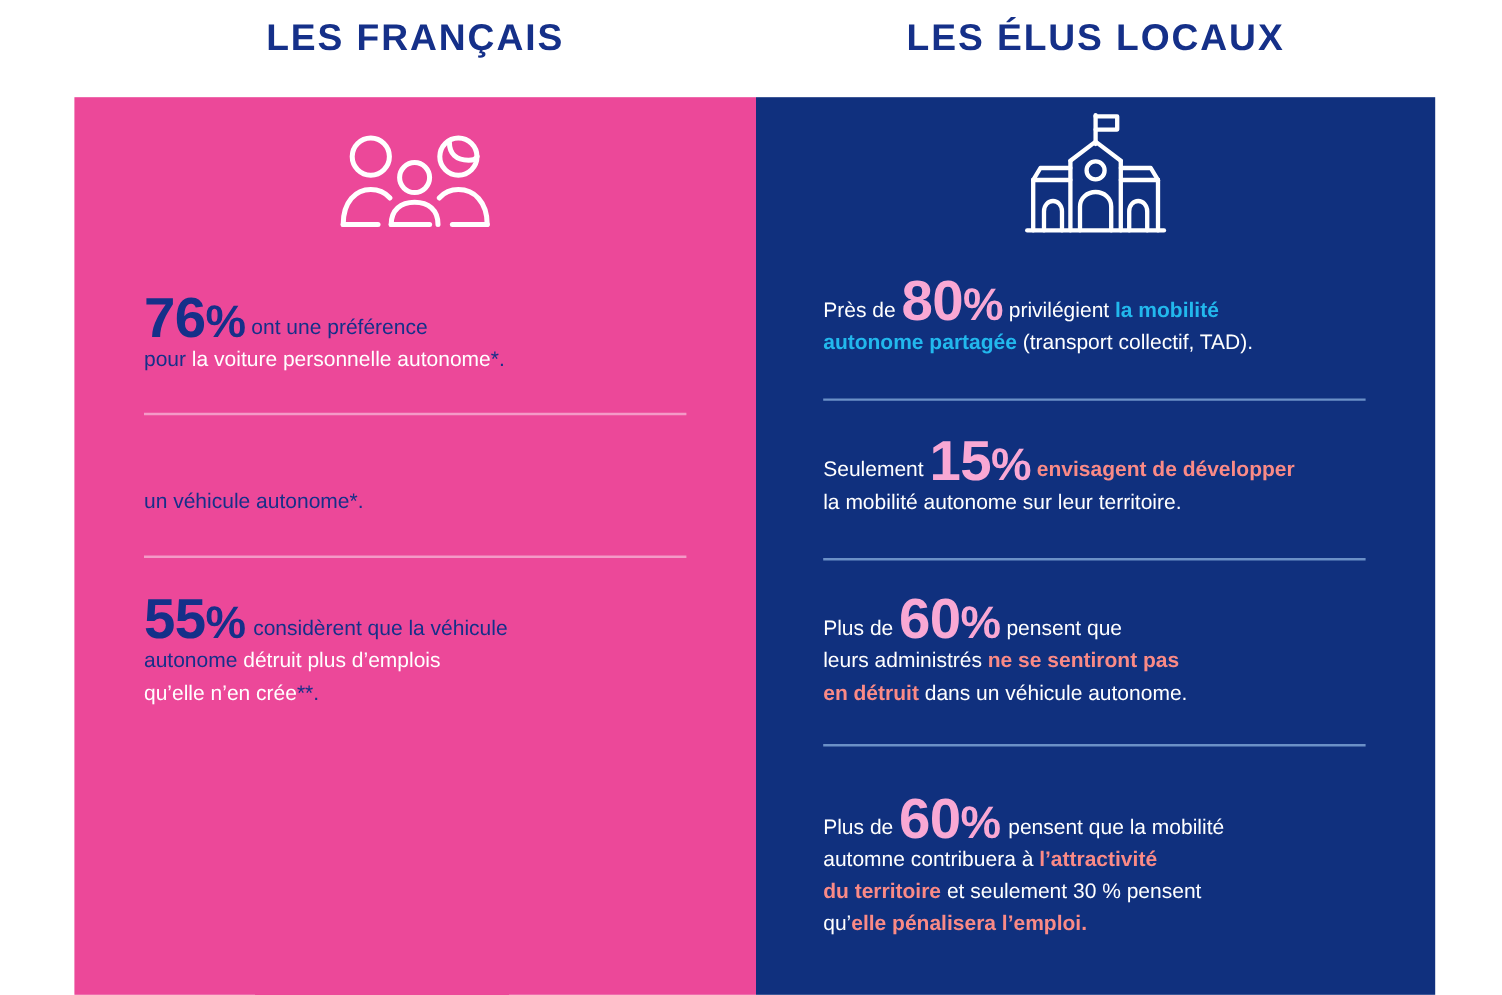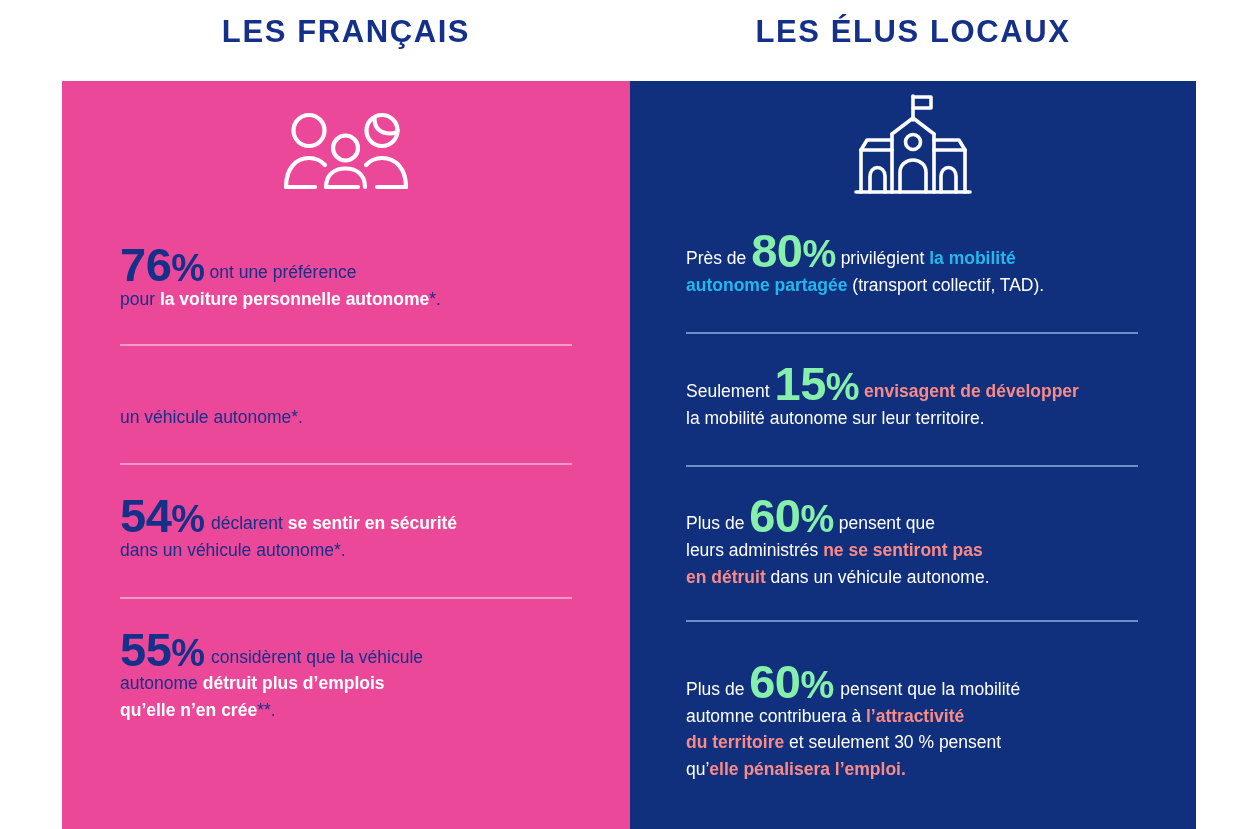--- a/index.html
+++ b/index.html
@@ -106,26 +106,26 @@
 
   
   .big {
     font-size: 47px;
     font-weight: bold;
     letter-spacing: -0.5px;
     line-height: 0.85;
     vertical-align: -3px;
   }
   .panel-left  .big { color: #153089; }
-  .panel-right .big { color: #86efac; }
+  .panel-right .big { color: #f9a8d4; }
   .big .pct { font-size: 38px; }
   .big .pct-sp { letter-spacing: 1px; }
 
   
-  .em-white  { font-weight: bold; color: #ffffff; }
+  .em-white  { font-weight: normal; color: #ffffff; }
   .em-cyan   { font-weight: bold; color: #22B8ED; }
   .em-salmon { font-weight: bold; color: #FA8A86; }
 
   .lead { white-space: nowrap; }
 </style>
 </head>
 <body>
 
 <div class="infographic">
 
@@ -166,26 +166,20 @@
         </div>
       </div>
 
       <div class="stat stat-2">
         <div class="stat-body">
           <br>
           <span>un véhicule autonome*.</span>
         </div>
       </div>
 
-      <div class="stat stat-3">
-        <div class="stat-body">
-          <span class="lead"><span class="big"><span>54</span><span class="pct pct-sp">%</span></span> <span>déclarent </span><span class="em-white">se sentir en sécurité</span></span><br>
-          <span>dans un véhicule autonome*.</span>
-        </div>
-      </div>
 
       <div class="stat stat-4">
         <div class="stat-body">
           <span class="lead"><span class="big"><span>55</span><span class="pct pct-sp">%</span></span> <span>considèrent que la véhicule</span></span><br>
           <span>autonome </span><span class="em-white">détruit plus d’emplois</span><br>
           <span class="em-white">qu’elle n’en crée</span><span>**.</span>
         </div>
       </div>
 
     </div>

